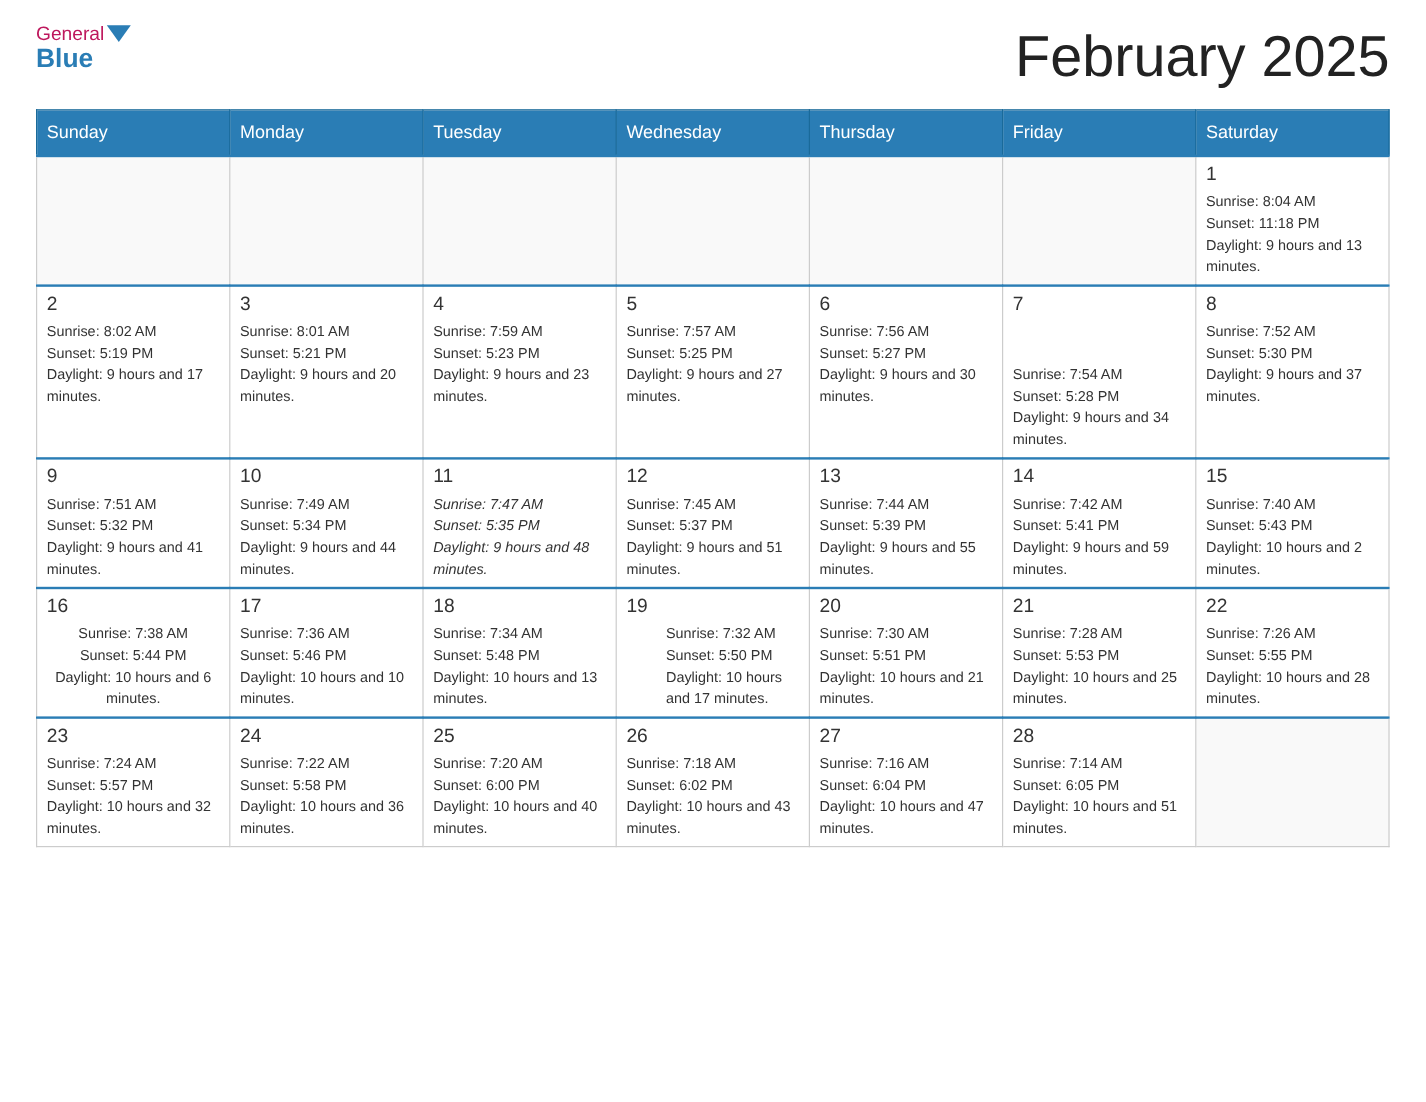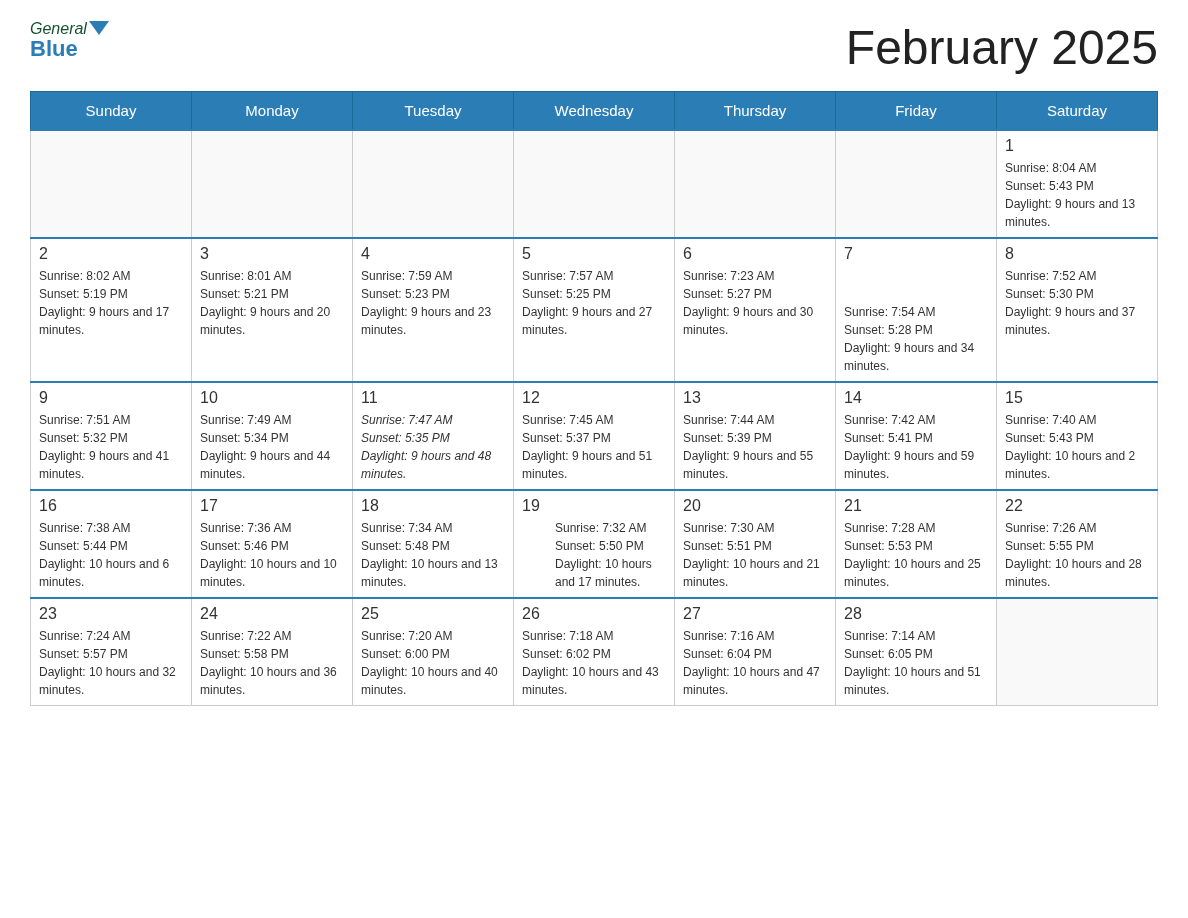--- a/index.html
+++ b/index.html
@@ -11,22 +11,21 @@
       min-height: 918px;
       padding: 20px 30px;
     }
     .header {
       display: flex;
       justify-content: space-between;
       align-items: flex-start;
       margin-bottom: 16px;
     }
     .logo-general {
-      color: #14532d;
-      font-style: italic;
+      color: #be185d;
     }
     .logo-triangle {
       width: 0;
       height: 0;
       border-left: 10px solid transparent;
       border-right: 10px solid transparent;
       border-top: 14px solid #2a7db5;
       display: inline-block;
       margin-left: 2px;
       margin-bottom: 2px;
@@ -63,22 +62,22 @@
     .calendar {
       width: 100%;
       border-collapse: collapse;
       border: 1px solid #999;
     }
     .calendar thead tr th {
       background-color: #2a7db5;
       color: #fff;
       font-size: 15px;
       font-weight: normal;
-      padding: 10px 24px;
-      text-align: center;
+      padding: 10px 8px;
+      text-align: left;
       border: 1px solid #1a6a9a;
     }
     .calendar tbody tr td {
       vertical-align: top;
       padding: 6px 8px;
       border: 1px solid #ccc;
       width: calc(100% / 7);
       min-height: 100px;
       font-size: 12.5px;
       color: #333;
@@ -133,21 +132,21 @@
   <tr>
         <td class="empty-cell"></td>
         <td class="empty-cell"></td>
         <td class="empty-cell"></td>
         <td class="empty-cell"></td>
         <td class="empty-cell"></td>
         <td class="empty-cell"></td>
         <td>
           <span class="day-number">1</span>
           <div class="day-info" style="white-space: pre-line;">Sunrise: 8:04 AM
-Sunset: 5:43 PM
+Sunset: 11:18 PM
 Daylight: 9 hours and 13 minutes.</div>
         </td>
       </tr>
       <tr>
         <td>
           <span class="day-number">2</span>
           <div class="day-info" style="white-space: pre-line;">Sunrise: 8:02 AM
 Sunset: 5:19 PM
 Daylight: 9 hours and 17 minutes.</div>
         </td>
@@ -164,21 +163,21 @@
 Daylight: 9 hours and 23 minutes.</div>
         </td>
         <td>
           <span class="day-number">5</span>
           <div class="day-info" style="white-space: pre-line;">Sunrise: 7:57 AM
 Sunset: 5:25 PM
 Daylight: 9 hours and 27 minutes.</div>
         </td>
         <td>
           <span class="day-number">6</span>
-          <div class="day-info" style="white-space: pre-line;">Sunrise: 7:23 AM
+          <div class="day-info" style="white-space: pre-line;">Sunrise: 7:56 AM
 Sunset: 5:27 PM
 Daylight: 9 hours and 30 minutes.</div>
         </td>
         <td>
           <span class="day-number">7</span>
           <div class="day-info" style="white-space: pre-line; margin-top: 40px;">Sunrise: 7:54 AM
 Sunset: 5:28 PM
 Daylight: 9 hours and 34 minutes.</div>
         </td>
         <td>
@@ -228,21 +227,21 @@
         <td>
           <span class="day-number">15</span>
           <div class="day-info" style="white-space: pre-line;">Sunrise: 7:40 AM
 Sunset: 5:43 PM
 Daylight: 10 hours and 2 minutes.</div>
         </td>
       </tr>
       <tr>
         <td>
           <span class="day-number">16</span>
-          <div class="day-info" style="white-space: pre-line;">Sunrise: 7:38 AM
+          <div class="day-info" style="white-space: pre-line; text-align: center;">Sunrise: 7:38 AM
 Sunset: 5:44 PM
 Daylight: 10 hours and 6 minutes.</div>
         </td>
         <td>
           <span class="day-number">17</span>
           <div class="day-info" style="white-space: pre-line;">Sunrise: 7:36 AM
 Sunset: 5:46 PM
 Daylight: 10 hours and 10 minutes.</div>
         </td>
         <td>

